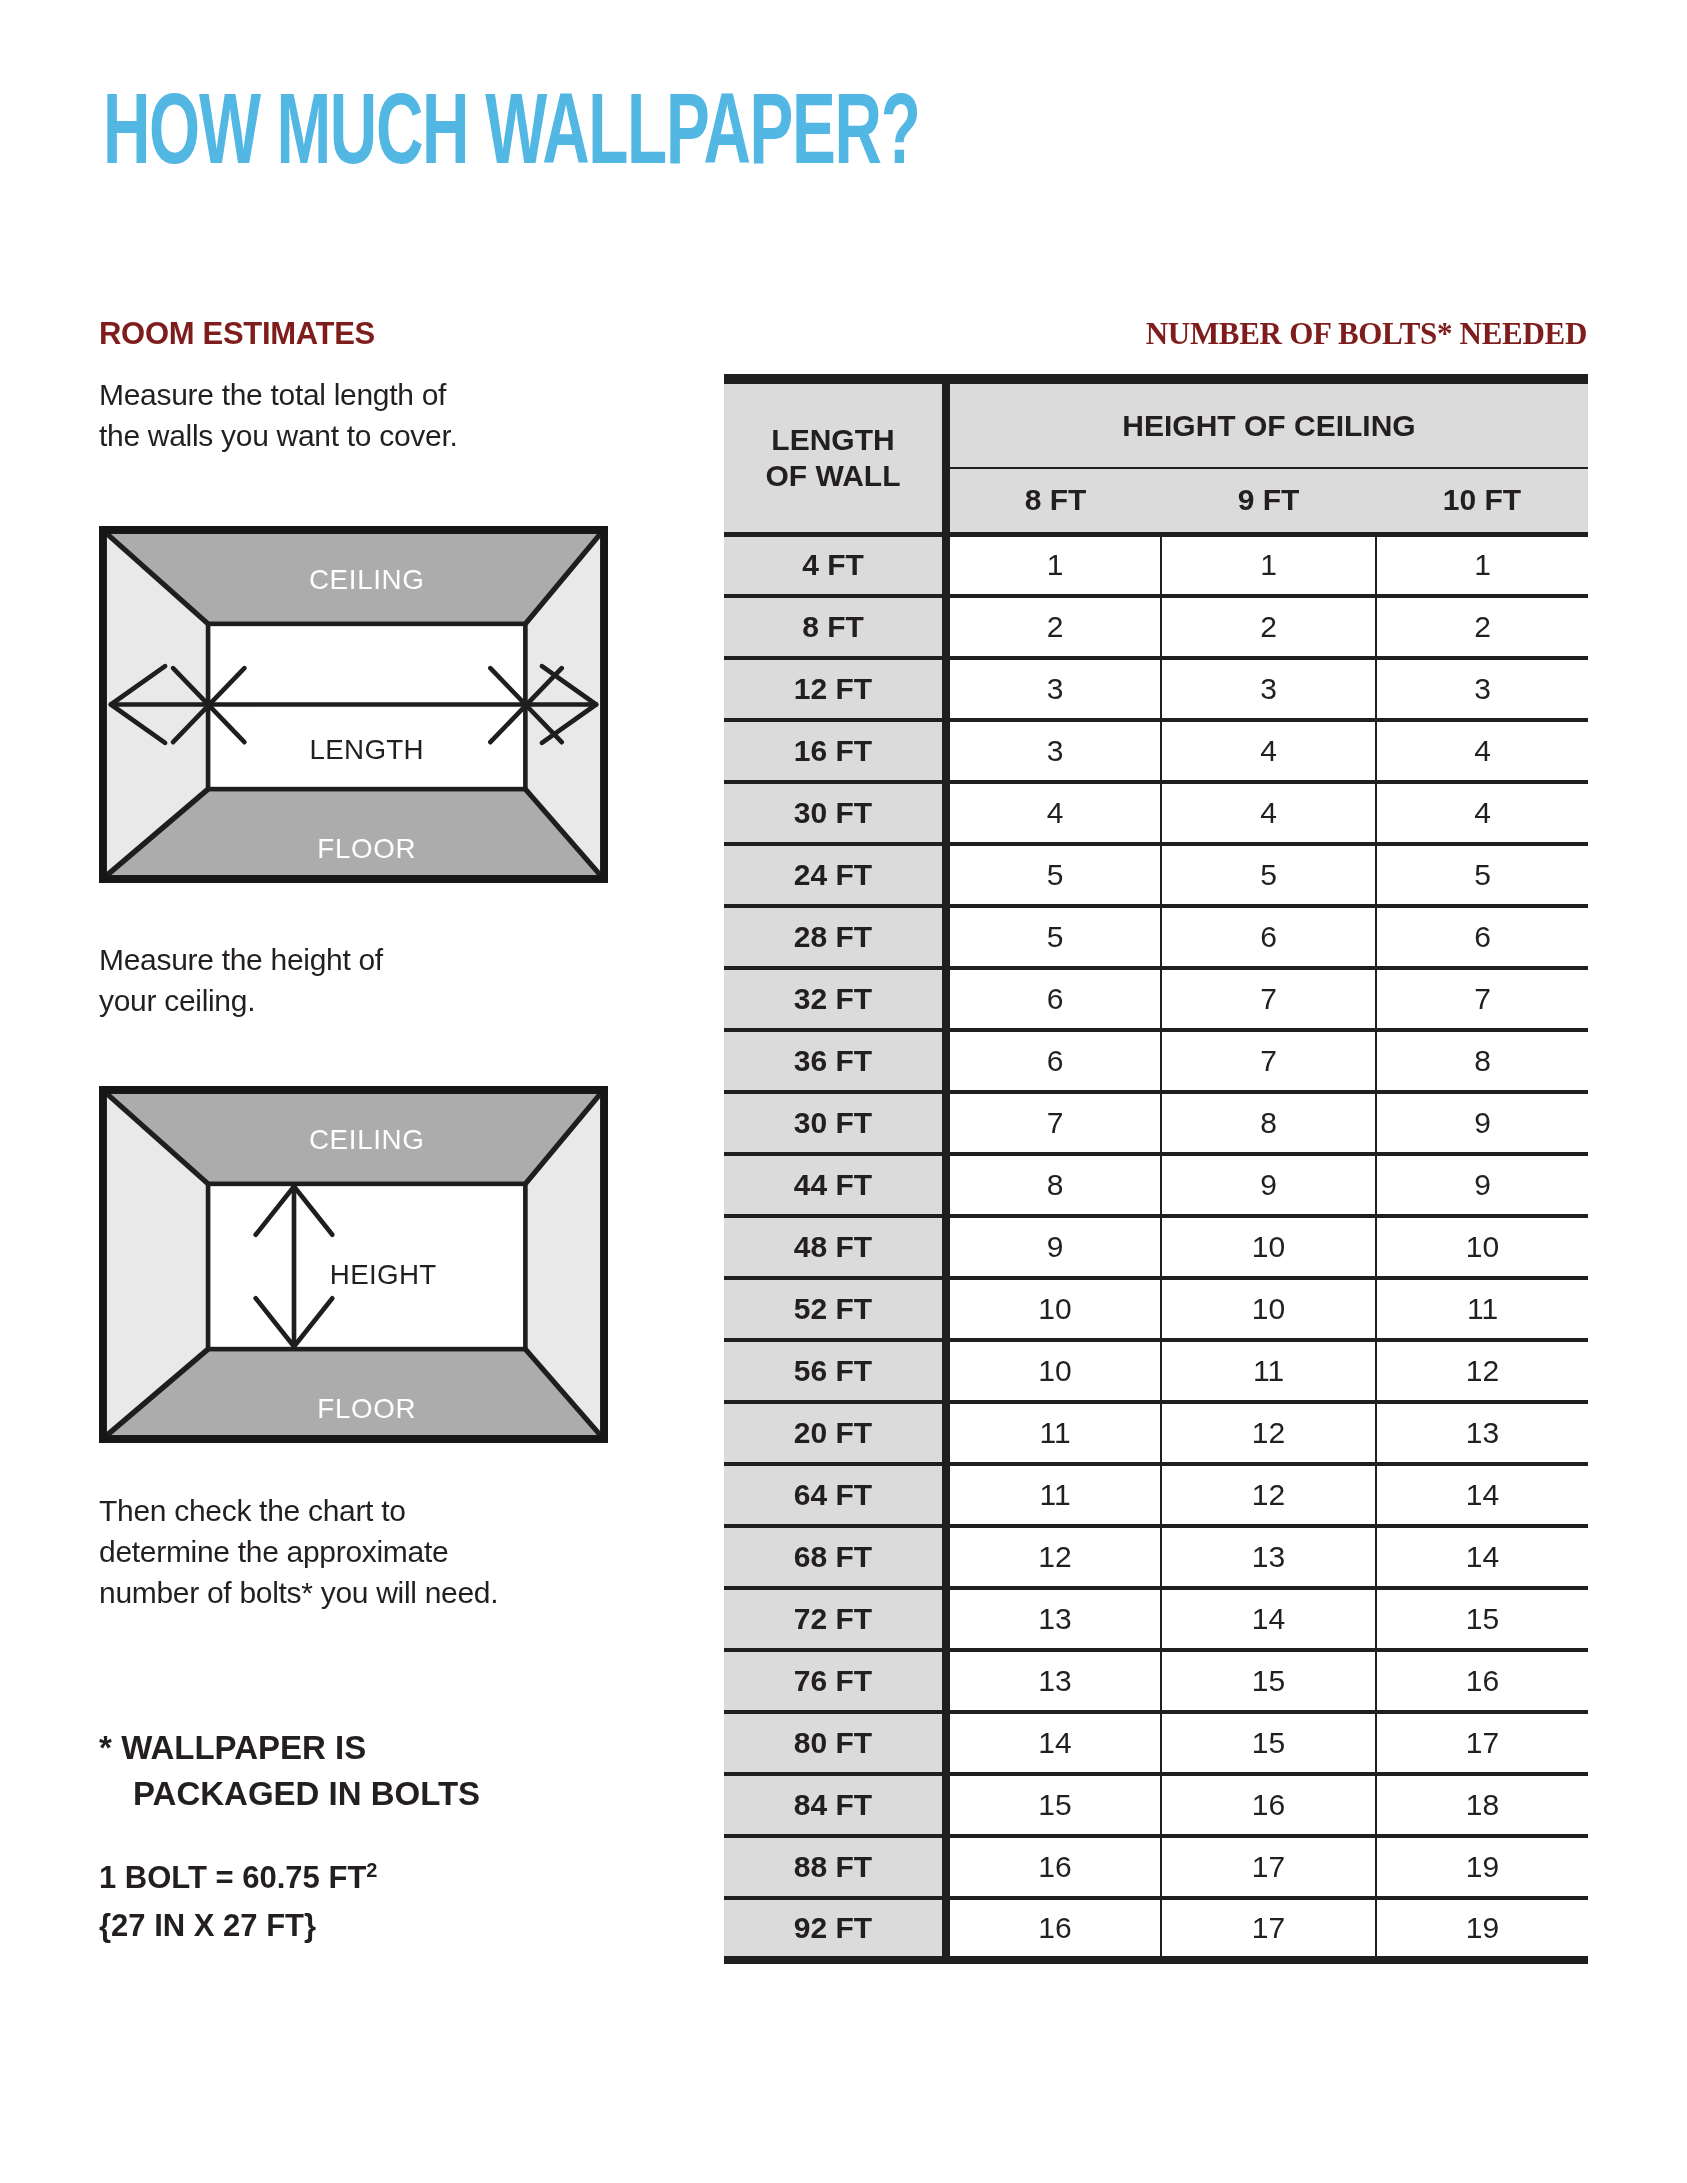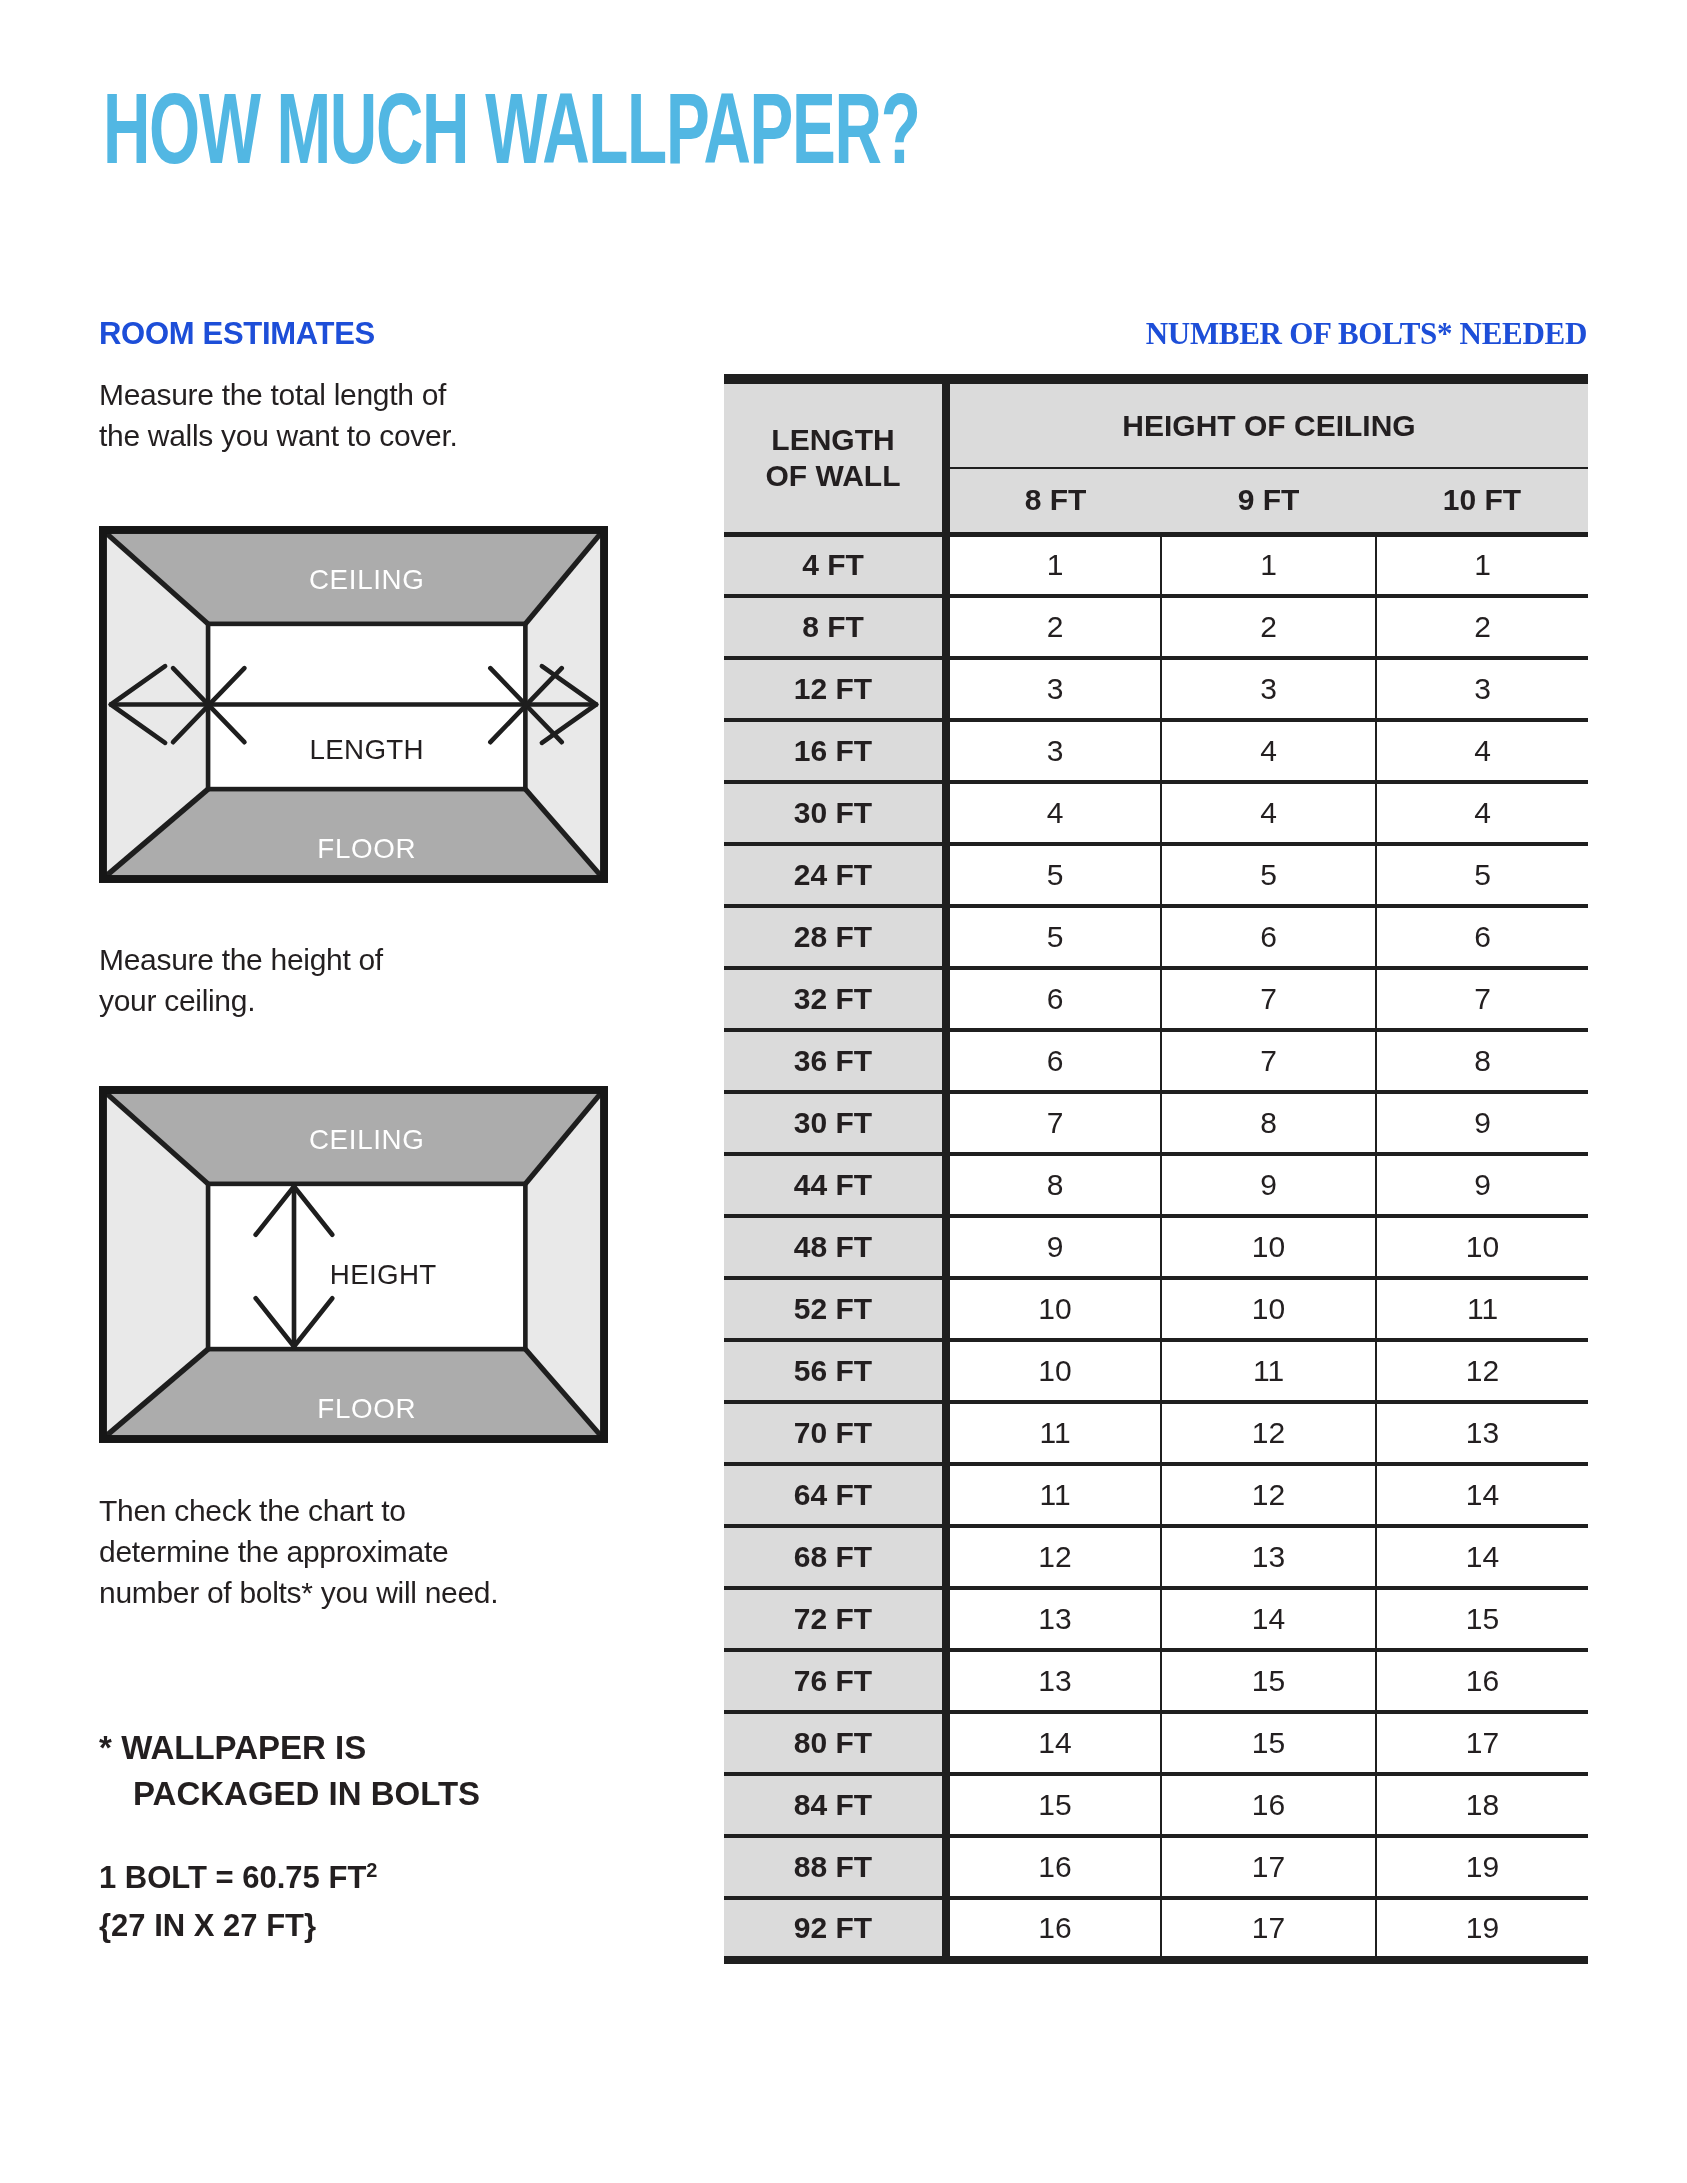--- a/index.html
+++ b/index.html
@@ -14,21 +14,21 @@
   
   .page-title{
     left:103px; top:78px;
     font-size:101px; font-weight:700; line-height:1;
     color:#52B7E3; letter-spacing:-2px; white-space:nowrap;
     transform:scaleX(.65); transform-origin:0 0;
   }
 
   
   .sect-heading{
-    font-size:31px; font-weight:700; color:#1d4ed8; letter-spacing:-0.3px;
+    font-size:31px; font-weight:700; color:#7f1d1d; letter-spacing:-0.3px;
     white-space:nowrap;
   }
   .room-heading{ left:99px; top:316px; }
   .bolts-heading{ left:724px; top:316px; width:863px; text-align:right;font-family:Liberation Serif, serif; }
 
   
   .step{ font-size:30px; line-height:41px; letter-spacing:-0.3px; }
   .step1{ left:99px; top:374px; }
   .step2{ left:99px; top:939px; }
   .step3{ left:99px; top:1490px; }
@@ -267,21 +267,21 @@
             <td>10</td>
             <td>11</td>
           </tr>
           <tr>
             <th class="row-label">56 FT</th>
             <td>10</td>
             <td>11</td>
             <td>12</td>
           </tr>
           <tr>
-            <th class="row-label">70 FT</th>
+            <th class="row-label">20 FT</th>
             <td>11</td>
             <td>12</td>
             <td>13</td>
           </tr>
           <tr>
             <th class="row-label">64 FT</th>
             <td>11</td>
             <td>12</td>
             <td>14</td>
           </tr>

